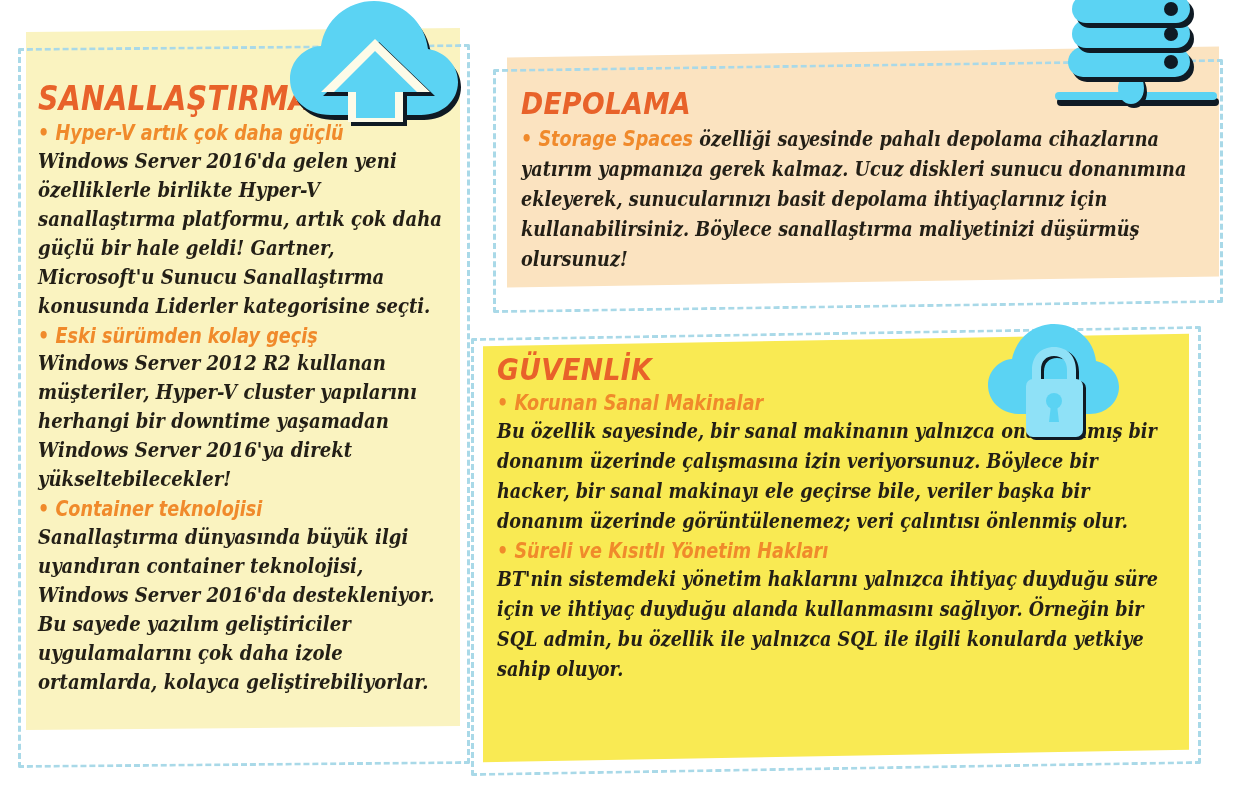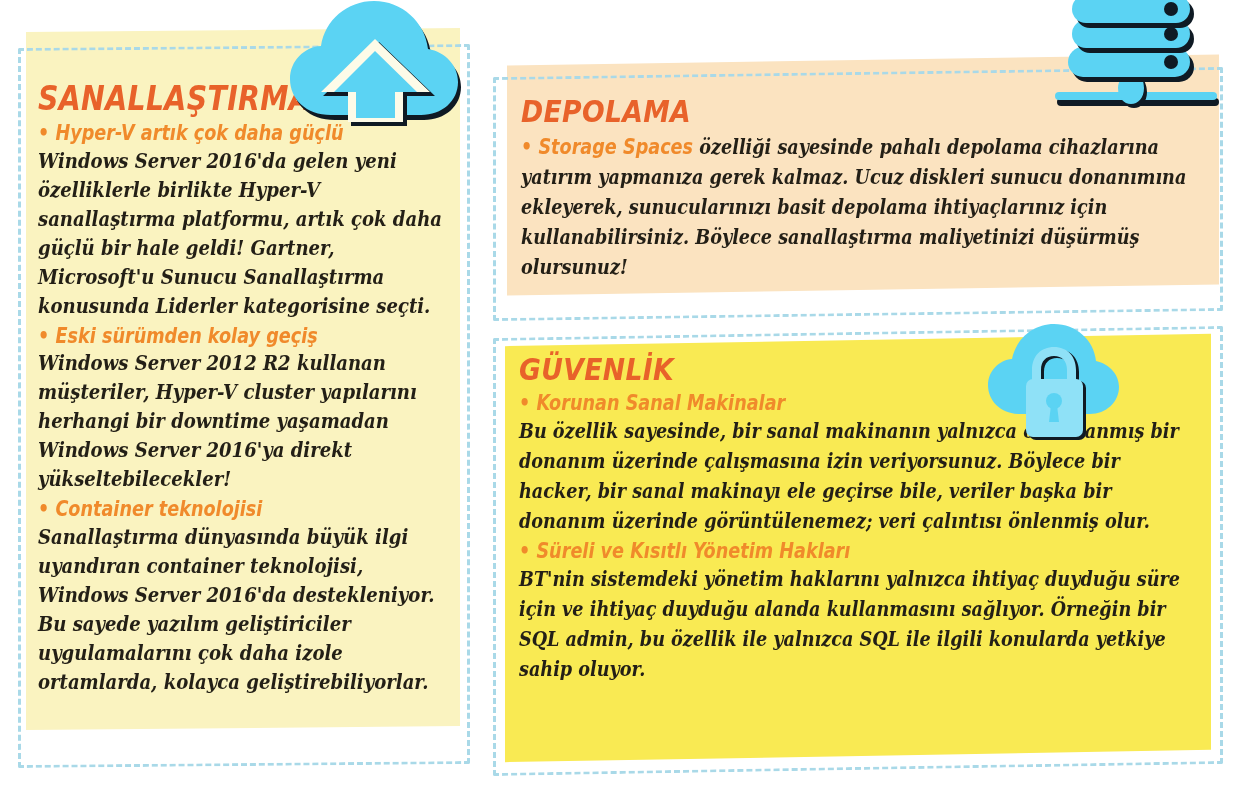--- a/index.html
+++ b/index.html
@@ -58,40 +58,40 @@
     left: 10px; top: 24px; right: 8px; bottom: 8px;
     transform: skewY(-0.5deg);
   }
   #panel-virtualization .panel-body {
     left: 30px; top: 60px; right: 26px; bottom: 40px;
   }
 
   
   #panel-storage {
     left: 487px;
-    top: 40px;
+    top: 32px;
     width: 742px;
     height: 288px;
   }
   #panel-storage .panel-fill {
     background: #fbe3c0;
     left: 20px; top: 20px; right: 10px; bottom: 38px;
     transform: skewY(-0.9deg);
   }
   #panel-storage .panel-dash {
     left: 6px; top: 32px; right: 6px; bottom: 12px;
     transform: skewY(-0.8deg);
   }
   #panel-storage .panel-body {
     left: 34px; top: 56px; right: 34px; bottom: 34px;
   }
 
   
   #panel-security {
-    left: 487px;
+    left: 465px;
     top: 326px;
     width: 742px;
     height: 452px;
   }
   #panel-security .panel-fill {
     background: #f9ea53;
     left: 18px; top: 14px; right: 18px; bottom: 22px;
     transform: skewY(-1.0deg);
   }
   #panel-security .panel-dash {

